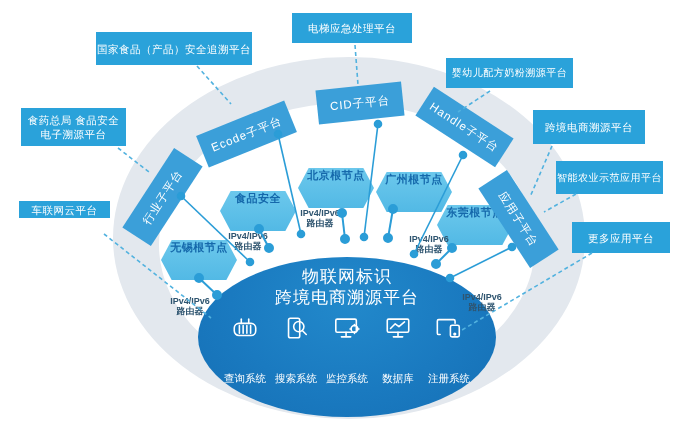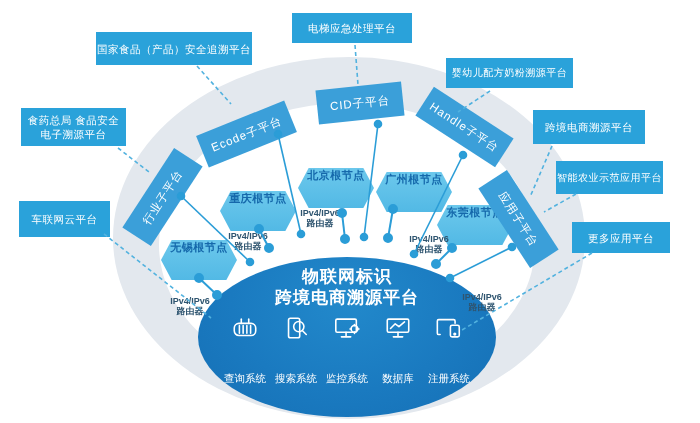--- a/index.html
+++ b/index.html
@@ -4,21 +4,21 @@
 <style>
   html,body{margin:0;padding:0;background:#fff;}
   .canvas{position:relative;width:700px;height:423px;overflow:hidden;background:#fff;
           font-family:"Liberation Sans","DejaVu Sans",sans-serif;}
   .ellipse{position:absolute;border-radius:50%;}
   .outer-ring{left:113px;top:57px;width:472px;height:362px;background:#e3e8ee;z-index:1;}
   .inner-ring{left:159px;top:103px;width:376px;height:284px;background:#ffffff;z-index:2;}
   .center-platform{left:198px;top:257px;width:298px;height:160px;z-index:3;
       background:radial-gradient(ellipse at 50% 28%, #2289cb 0%, #1a7ac0 55%, #156fb5 100%);
       color:#fff;text-align:center;}
-  .center-title{margin-top:9px;font-size:17px;font-weight:bold;line-height:21px;letter-spacing:1px;}
+  .center-title{margin-top:9px;font-size:17px;font-weight:normal;line-height:21px;letter-spacing:1px;}
   .systems-row{display:flex;justify-content:center;gap:7px;margin-top:7px;}
   .system-item{width:44px;display:flex;flex-direction:column;align-items:center;gap:28px;}
   .system-item svg{width:28px;height:26px;display:block;}
   .system-label{font-size:10.5px;margin-top:3px;white-space:nowrap;}
   .hex{position:absolute;width:76px;height:40px;z-index:4;
        background:linear-gradient(180deg,#6cc8ec,#52b9e5);
        clip-path:polygon(0% 50%,14% 0%,86% 0%,100% 50%,86% 100%,14% 100%);
        display:flex;justify-content:center;
        color:#1568ab;font-size:11px;font-weight:bold;letter-spacing:.5px;}
   .subrect{position:absolute;width:95px;height:34px;z-index:5;background:#3b9fd9;
@@ -95,21 +95,21 @@
         </svg>
         <span class="system-label">注册系统</span>
       </div>
     </div>
   </div>
 
   <div class="hex" style="left:161px;top:240px;">
       <span>无锡根节点</span>
     </div>
   <div class="hex" style="left:220px;top:191px;">
-      <span>重庆根节点</span>
+      <span>食品安全</span>
     </div>
   <div class="hex" style="left:298px;top:168px;">
       <span>北京根节点</span>
     </div>
   <div class="hex" style="left:376px;top:172px;">
       <span>广州根节点</span>
     </div>
   <div class="hex" style="left:437px;top:205px;">
       <span>东莞根节点</span>
     </div>
@@ -142,21 +142,21 @@
   <div class="appbox" style="left:21px;top:108px;width:105px;height:38px;">
       <span>食药总局 食品安全</span>
       <span>电子溯源平台</span>
     </div>
   <div class="appbox" style="left:556px;top:161px;width:107px;height:33px;font-size:10px;">
       <span>智能农业示范应用平台</span>
     </div>
   <div class="appbox" style="left:533px;top:110px;width:112px;height:34px;">
       <span>跨境电商溯源平台</span>
     </div>
-  <div class="appbox" style="left:19px;top:201px;width:91px;height:36px;">
+  <div class="appbox" style="left:19px;top:201px;width:91px;height:17px;">
       <span>车联网云平台</span>
     </div>
   <div class="appbox" style="left:572px;top:222px;width:98px;height:31px;">
       <span>更多应用平台</span>
     </div>
 
   <div class="router" style="left:163px;top:296px;">
       <div>IPv4/IPv6</div>
       <div>路由器</div>
     </div>

